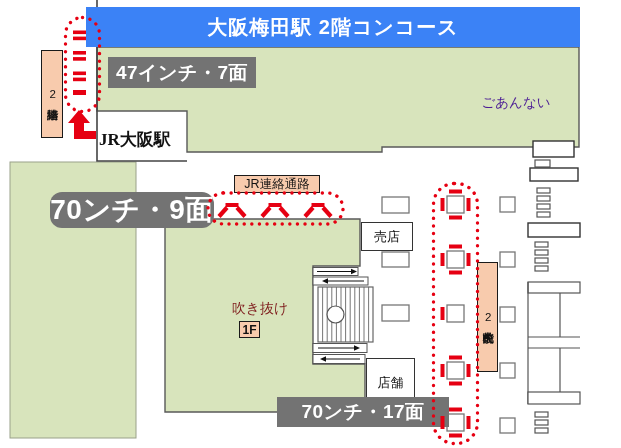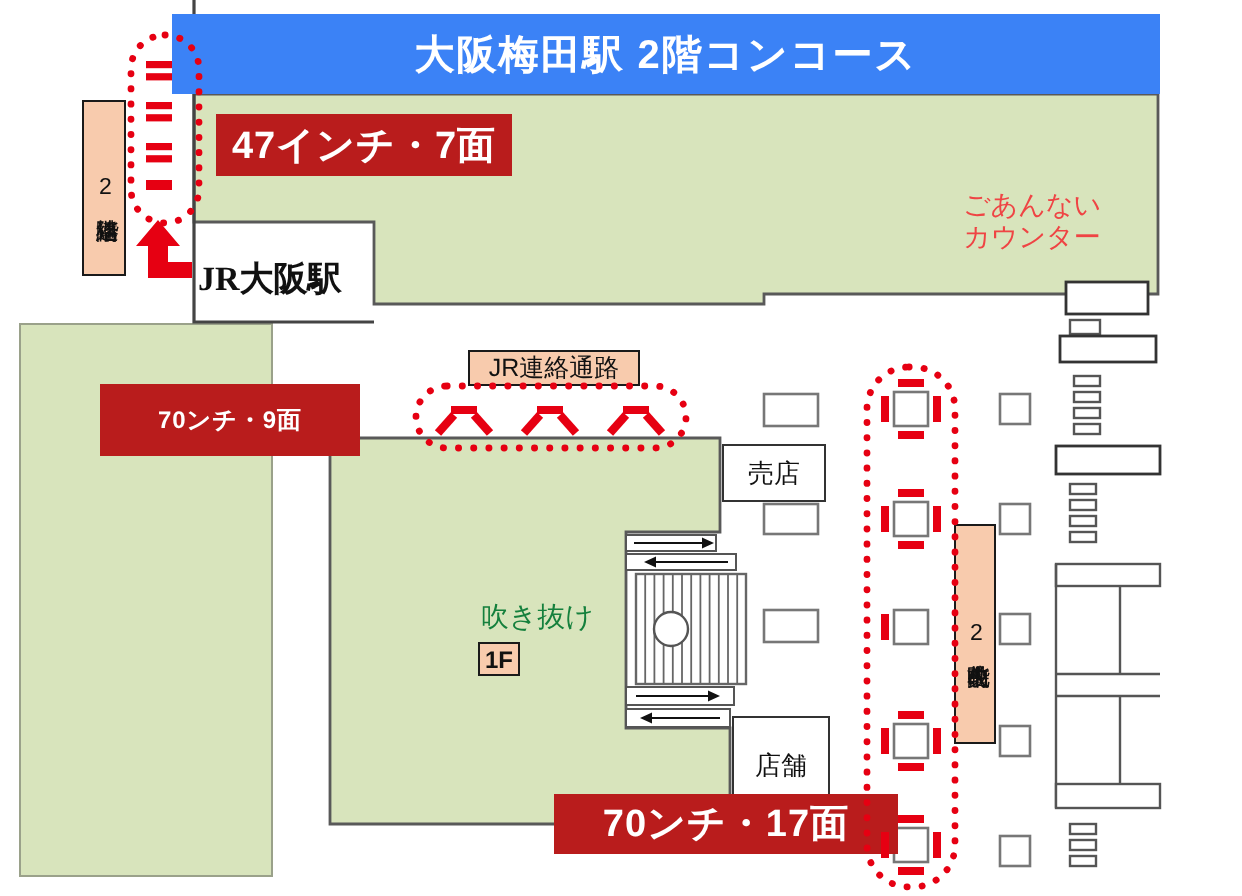--- a/index.html
+++ b/index.html
@@ -4,36 +4,36 @@
 <style>
   html,body{margin:0;padding:0;background:#fff;}
   .stage{position:relative;width:621px;height:448px;background:#fff;overflow:hidden;
          font-family:"Liberation Sans","DejaVu Sans",sans-serif;color:#111;}
   svg.base{position:absolute;left:0;top:0;z-index:1;}
   svg.overlay{position:absolute;left:0;top:0;z-index:6;pointer-events:none;}
   .abs{position:absolute;box-sizing:border-box;}
   .banner{left:86px;top:7px;width:494px;height:40px;background:#3b82f6;color:#fff;
           font-size:20px;font-weight:bold;letter-spacing:1px;z-index:2;
           display:flex;align-items:center;justify-content:center;}
-  .sign{background:#b91c1c;color:#fff;font-weight:bold;display:flex;align-items:center;
+  .sign{background:#737373;color:#fff;font-weight:bold;display:flex;align-items:center;
         justify-content:center;z-index:4;letter-spacing:.5px;}
   .s47{left:108px;top:57px;width:148px;height:31px;font-size:19px;}
-  .s709{left:50px;top:192px;width:130px;height:36px;font-size:12px;}
+  .s709{left:50px;top:192px;width:164px;height:36px;font-size:28px;border-radius:12px;}
   .s7017{left:277px;top:397px;width:172px;height:30px;font-size:19px;}
   .beige{background:#f8cbad;border:1px solid #1a1a1a;display:flex;align-items:center;
          justify-content:center;z-index:3;}
   .bridge{left:41px;top:50px;width:22px;height:88px;}
   .gatelabel{left:477px;top:262px;width:21px;height:110px;}
   .vtext{writing-mode:vertical-rl;text-orientation:upright;font-size:11.5px;line-height:1;}
   .passage{left:234px;top:175px;width:86px;height:18px;font-size:12.5px;border-width:1.5px;}
   .f1{left:239px;top:321px;width:21px;height:17px;font-size:12px;font-weight:bold;}
   .jrosaka{left:99px;top:128px;font-size:17px;font-weight:bold;z-index:3;white-space:nowrap;font-family:Liberation Serif, serif;}
   .info{left:477px;top:95px;width:78px;font-size:13.5px;line-height:15.5px;text-align:center;
-        z-index:2;color:#ef4444;}
-  .atrium{left:223px;top:300px;width:74px;font-size:14px;text-align:right;z-index:2;color:#15803d;}
+        z-index:2;color:#4c1d95;}
+  .atrium{left:223px;top:300px;width:74px;font-size:14px;text-align:center;z-index:2;color:#7f1d1d;}
   .whitebox{background:#fff;border:1.5px solid #333;z-index:2;display:flex;
             justify-content:center;font-size:13px;}
   .kiosk{left:361px;top:222px;width:52px;height:29px;align-items:center;}
   .shop{left:366px;top:358px;width:49px;height:41px;align-items:flex-end;padding-bottom:6px;}
 </style>
 </head>
 <body>
 
 <div class="stage">
 
@@ -148,21 +148,20 @@
   </div>
   <div class="abs beige passage">JR連絡通路</div>
   <div class="abs beige gatelabel">
     <span class="vtext">2階中央改札前</span>
   </div>
   <div class="abs beige f1">1F</div>
 
   <div class="abs jrosaka">JR大阪駅</div>
   <div class="abs info">
     <div>ごあんない</div>
-    <div>カウンター</div>
   </div>
   <div class="abs atrium">吹き抜け</div>
 
   <div class="abs whitebox kiosk">売店</div>
   <div class="abs whitebox shop">店舗</div>
 
   <div class="abs sign s47">47インチ・7面</div>
   <div class="abs sign s709">70ンチ・9面</div>
   <div class="abs sign s7017">70ンチ・17面</div>
 

